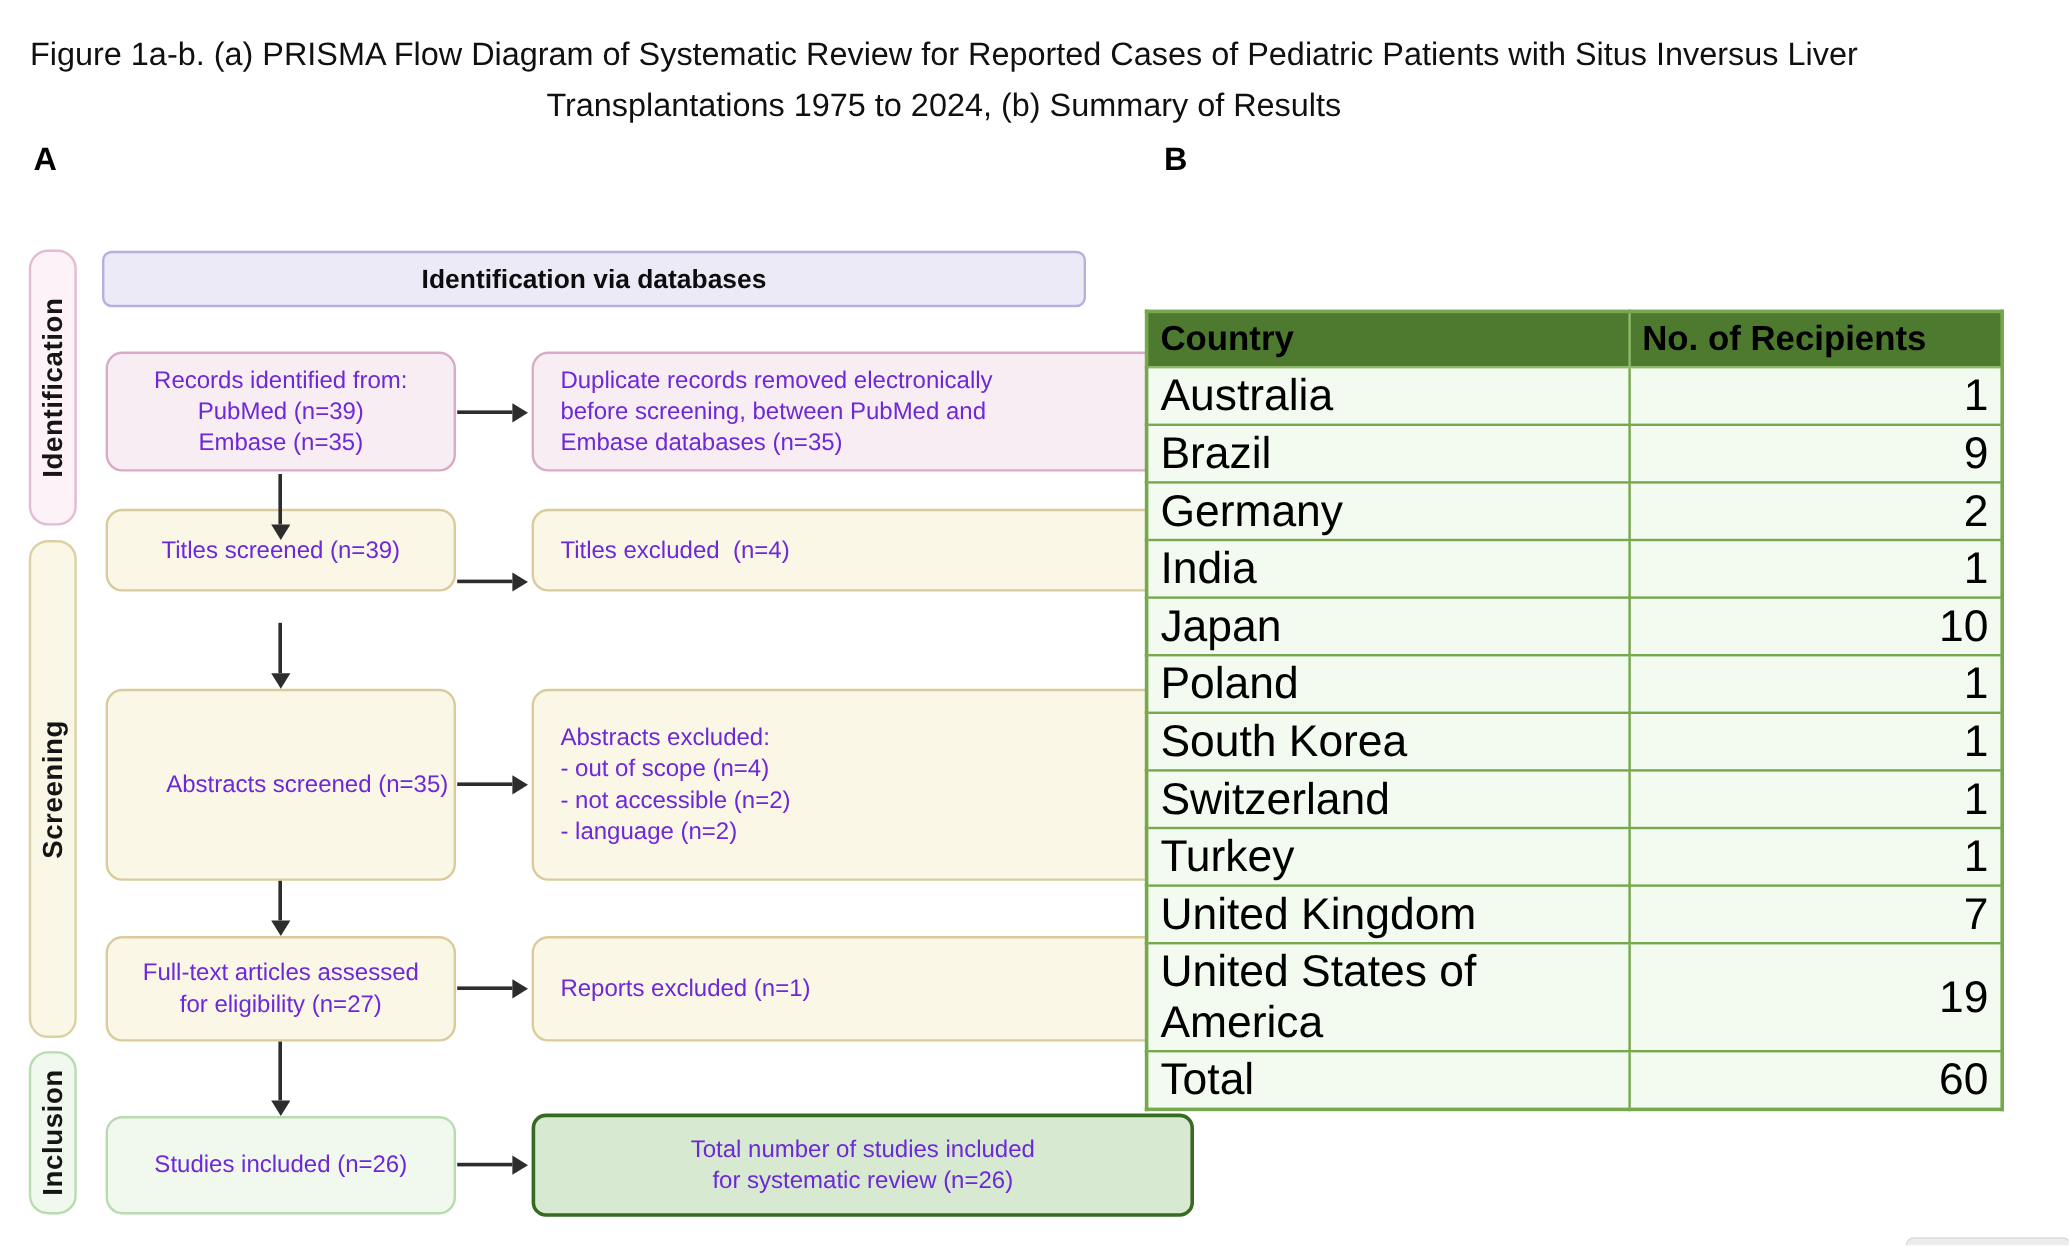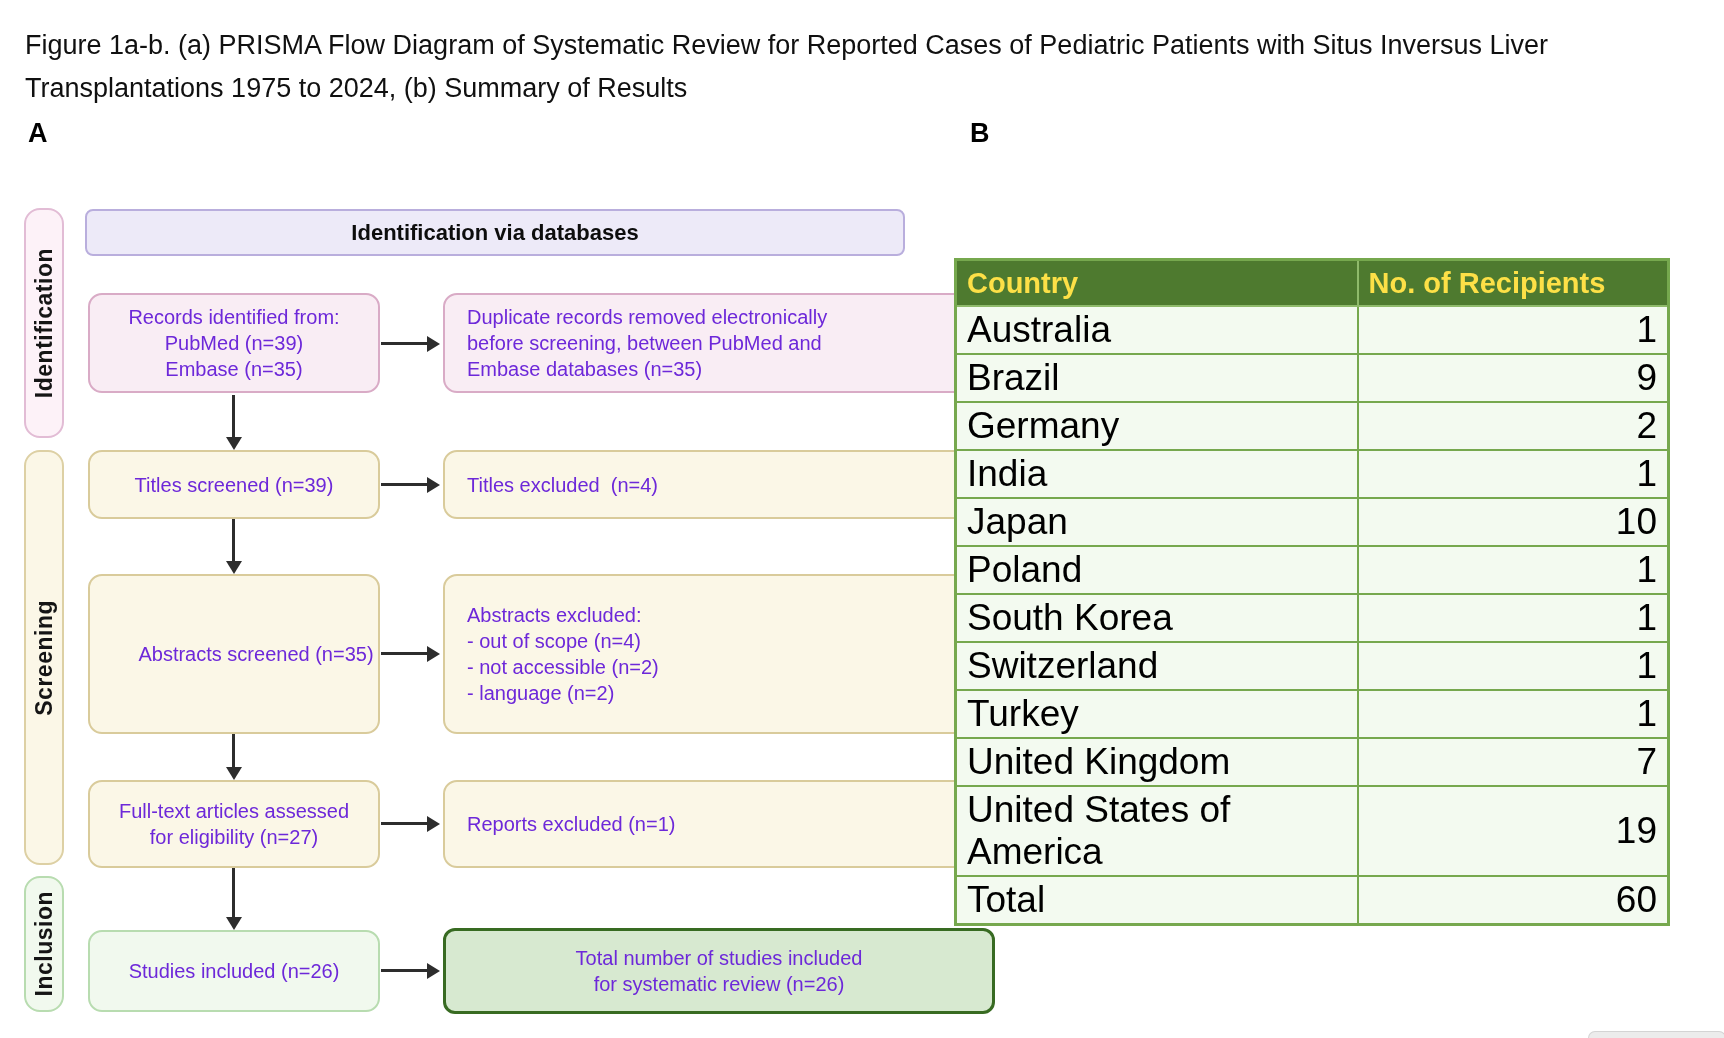--- a/index.html
+++ b/index.html
@@ -1,21 +1,21 @@
 <!DOCTYPE html>
 <html><head>
 <meta charset="utf-8">
 <style>
   html,body { margin:0; padding:0; background:#ffffff; }
   .page {
     position:relative; width:1724px; height:1038px; background:#ffffff;
     font-family:"Liberation Sans","DejaVu Sans",sans-serif; color:#111;
     overflow:hidden;
   }
-  .fig-title { position:absolute; left:25px; top:24px; font-size:27px; line-height:43px; color:#101010; }
+  .fig-title { position:absolute; left:25px; top:24px; font-size:27px; line-height:43px; color:#101010;text-align:center; }
   .fig-title span { white-space:nowrap; }
   .panel-label { position:absolute; font-size:27px; font-weight:700; color:#000; }
   .label-a { left:28px; top:118px; }
   .label-b { left:970px; top:118px; }
 
   
   .stage { position:absolute; left:24px; width:40px; display:flex; align-items:center; justify-content:center;
            border-radius:16px; border:2px solid; box-sizing:border-box; }
   .stage-ident  { top:208px; height:230px; background:#fdf2f8; border-color:#e2bcd5; }
   .stage-screen { top:450px; height:415px; background:#fbf7e7; border-color:#ddd0a4; }
@@ -33,37 +33,37 @@
   .fbox.center { justify-content:center; text-align:center; }
   .fbox.leftal { justify-content:flex-start; text-align:left; padding-left:22px; padding-right:12px; }
   .colL { left:88px;  width:292px; }
   .colR { left:443px; width:552px; }
   .pink   { background:#f9edf4; border-color:#d9abc6; }
   .cream  { background:#fbf7e7; border-color:#d9cb9b; }
   .lgreen { background:#f1f9ee; border-color:#b8dcb0; }
   .dgreen { background:#d7e9d0; border-color:#386b22; border-width:3px; border-radius:12px; }
 
   .r1 { top:293px; height:100px; }
-  .r2 { top:450px; height:69px; }
+  .r2 { top:424px; height:69px; }
   .r3 { top:574px; height:160px;padding-left:44px; }
   .r4 { top:780px; height:88px; }
   .r5 { top:930px; height:82px; }
   .r5g { top:928px; height:86px; }
 
   .varrow { position:absolute; width:3px; background:#2d2d2d; }
   .varrow::after { content:""; position:absolute; top:100%; left:50%; transform:translateX(-50%);
                    border:8px solid transparent; border-bottom:0; border-top:13px solid #2d2d2d; }
   .harrow { position:absolute; height:3px; background:#2d2d2d; }
   .harrow::after { content:""; position:absolute; left:100%; top:50%; transform:translateY(-50%);
                    border:8px solid transparent; border-right:0; border-left:13px solid #2d2d2d; }
 
   
   .btable { position:absolute; left:954px; top:258px; border-collapse:collapse;
             border:3px solid #76a84e; table-layout:fixed; }
-  .btable th { background:#4e7a2f; color:#fde047; font-weight:700; font-size:29px;
+  .btable th { background:#4e7a2f; color:#000000; font-weight:700; font-size:29px;
                text-align:left; padding:4px 10px; height:36px; border:2px solid #8fba6b; }
   .btable td { background:#f3faf0; color:#000; font-size:37px; padding:2px 10px; height:39px;
                border:2px solid #76a84e; }
   .btable td.num { text-align:right; }
   .cw1 { width:402px; } .cw2 { width:311px; }
 
   .artifact { position:absolute; left:1588px; top:1031px; width:136px; height:7px;
               background:#ececec; border:1px solid #d4d4d4; border-bottom:none;
               border-radius:7px 7px 0 0; }
 </style>

